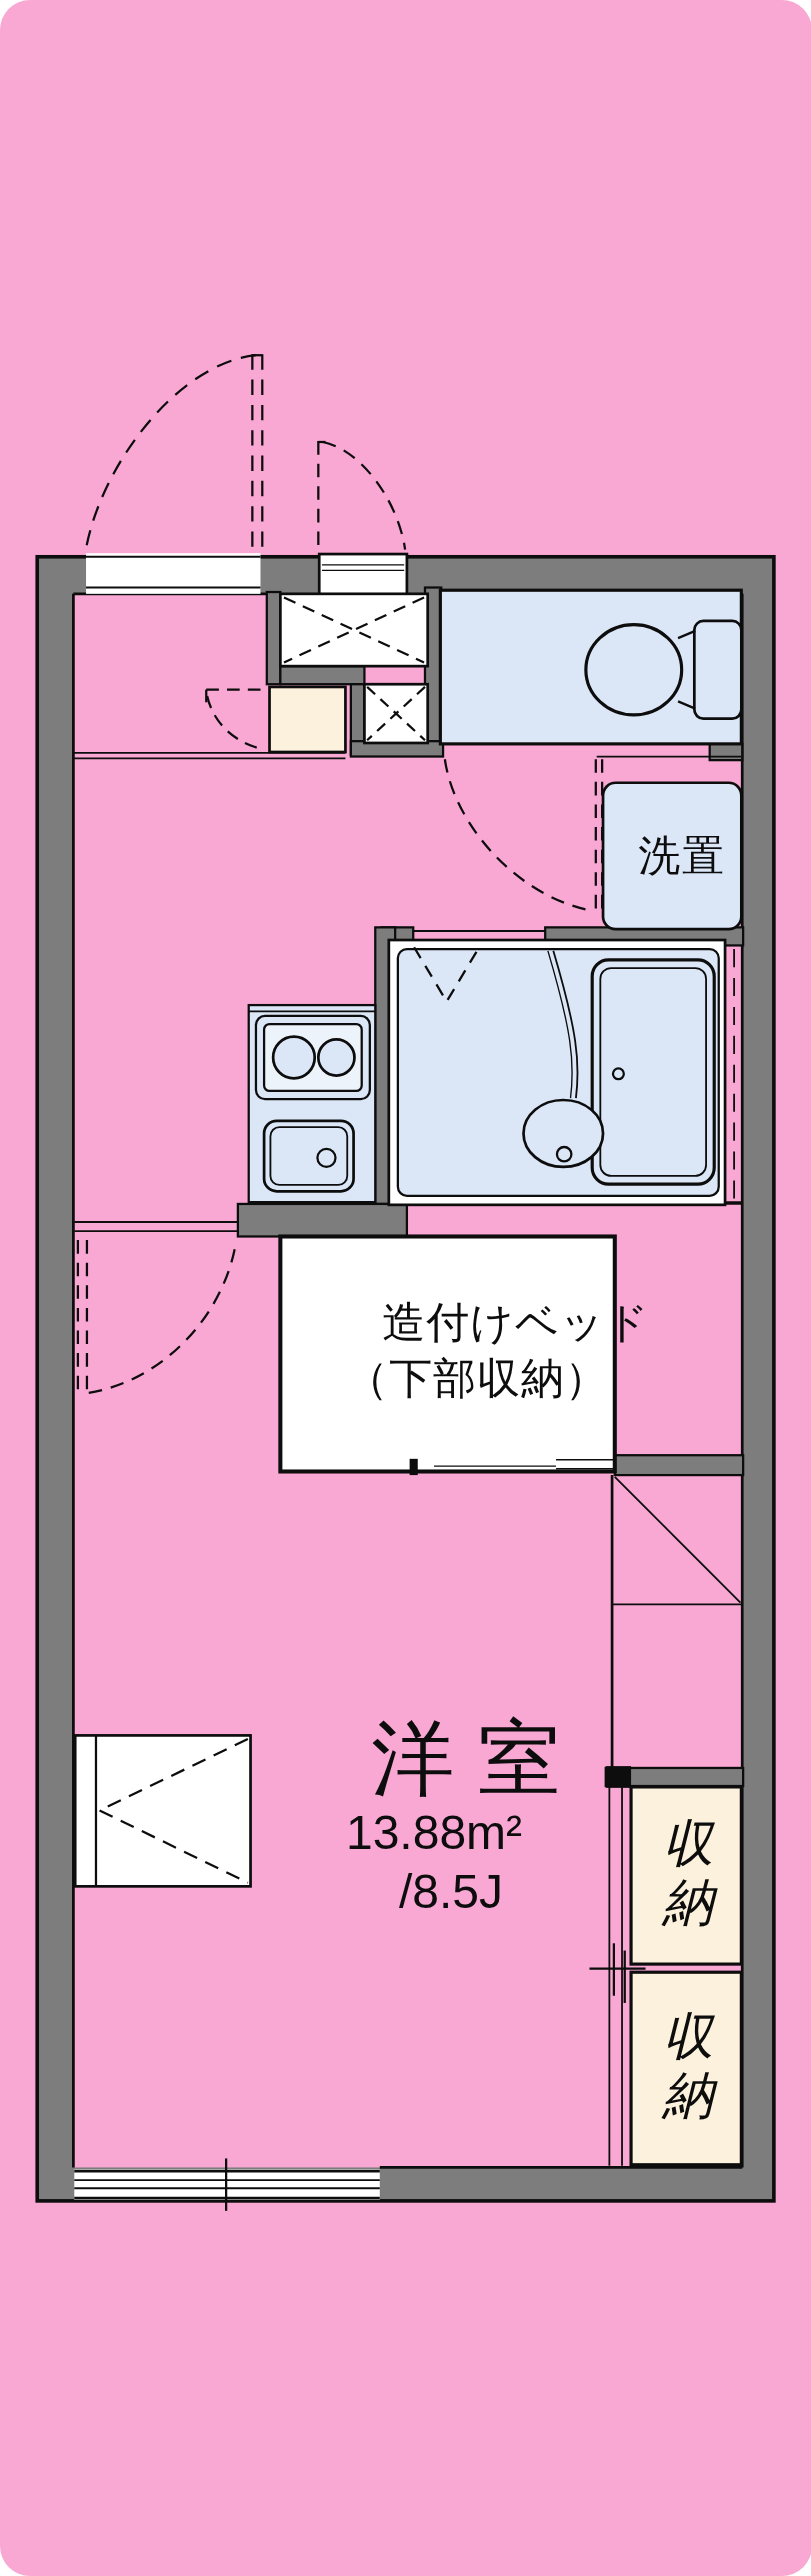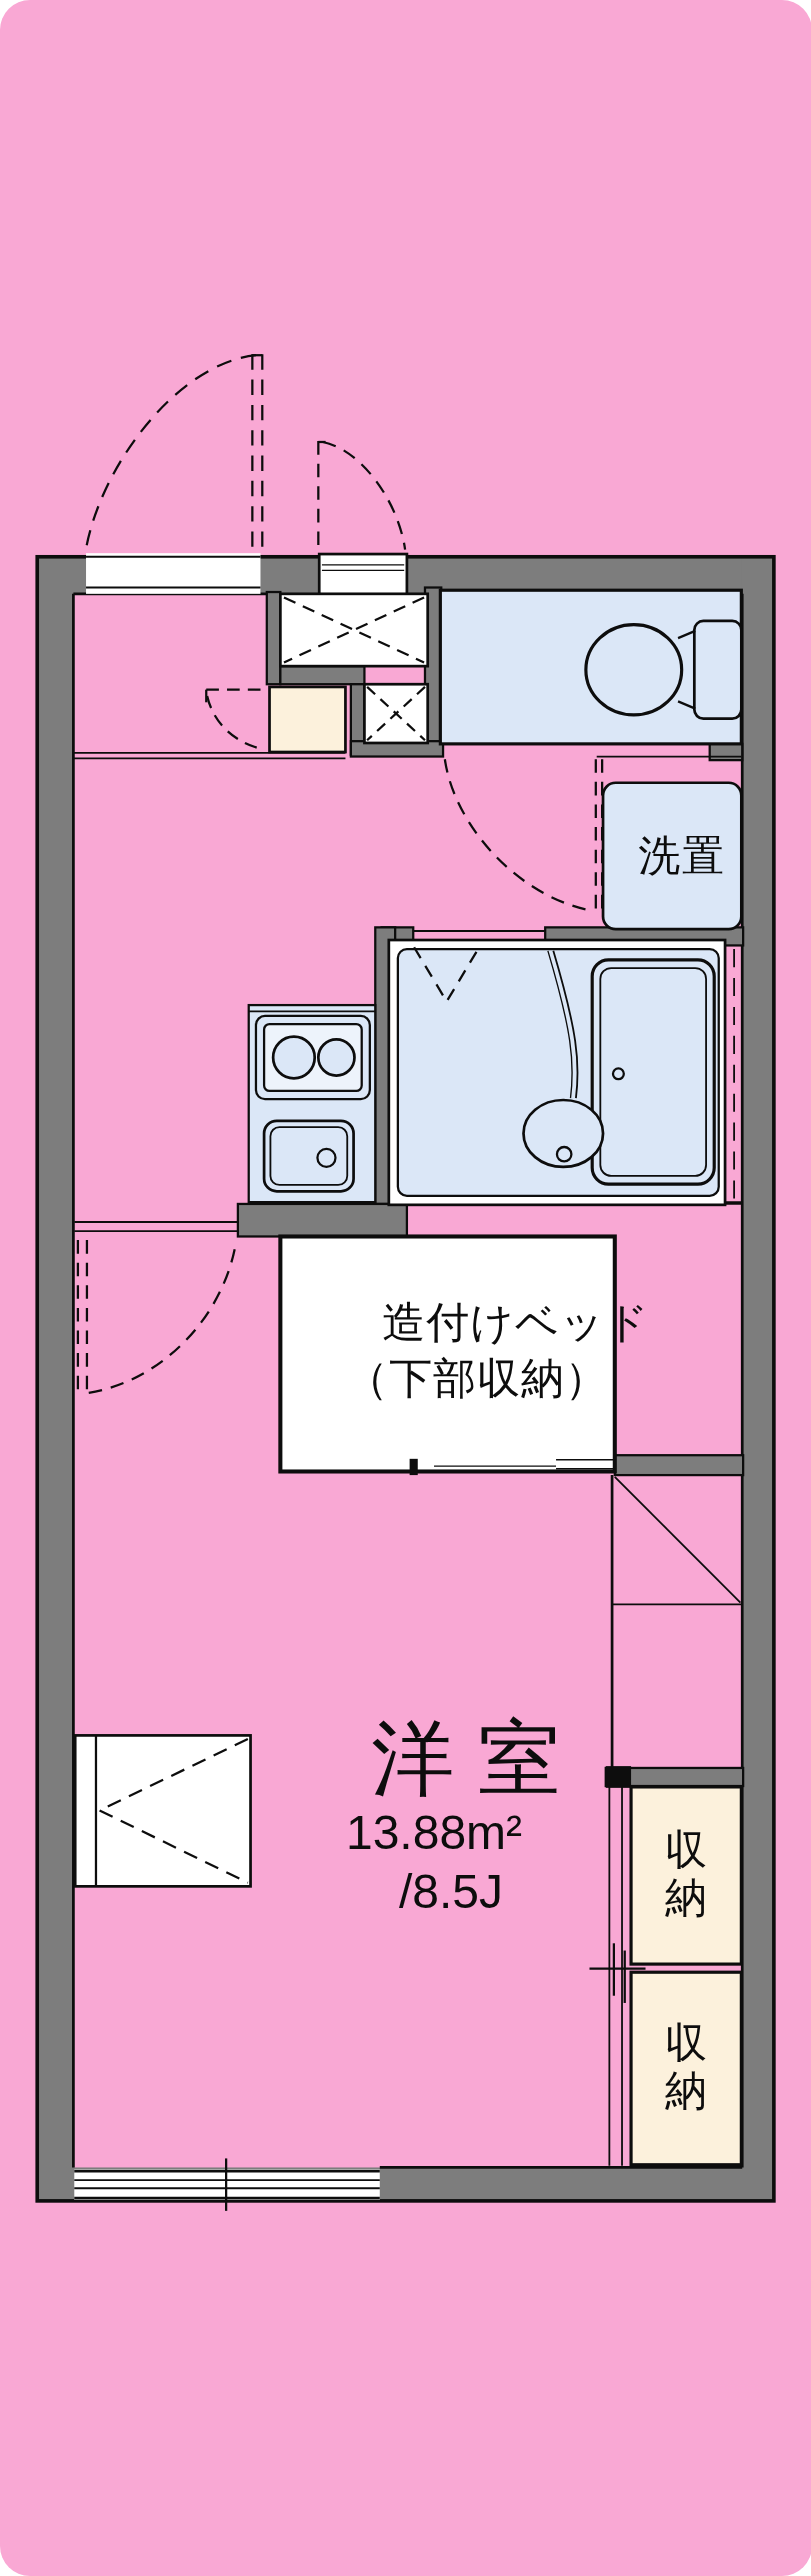--- a/index.html
+++ b/index.html
@@ -5,21 +5,21 @@
   html,body{margin:0;padding:0;background:#ffffff;}
   body{font-family:"Liberation Sans","DejaVu Sans",sans-serif;}
   .canvas{position:relative;width:812px;height:2576px;background:#f9a8d4;overflow:hidden;border-radius:30px;}
   .canvas svg{position:absolute;left:0;top:0;}
   .lbl{position:absolute;color:#0d0d0d;white-space:nowrap;transform:translate(-50%,-50%);
        text-align:center;line-height:1.12;}
   .lbl-washer{font-size:42px;letter-spacing:1.8px;}
   .lbl-bed{font-size:43px;letter-spacing:0.9px;}
   .lbl-room{font-size:83px;letter-spacing:23.5px;padding-left:23.5px;}
   .lbl-num{font-size:48px;}
-  .lbl-sto{font-size:42px;white-space:normal;width:47px;word-break:break-all;line-height:1.15;}
+  .lbl-sto{font-size:51px;white-space:normal;width:47px;word-break:break-all;line-height:1.15;font-style:italic;}
 </style>
 </head>
 <body>
 
 <div class="canvas">
 <svg width="812" height="2576" viewBox="0 0 898 2850">
 
   <g fill="#7D7D7D" stroke="none">
     <rect x="40" y="615" width="817" height="42"></rect>
     <rect x="40" y="615" width="42" height="1821"></rect>

